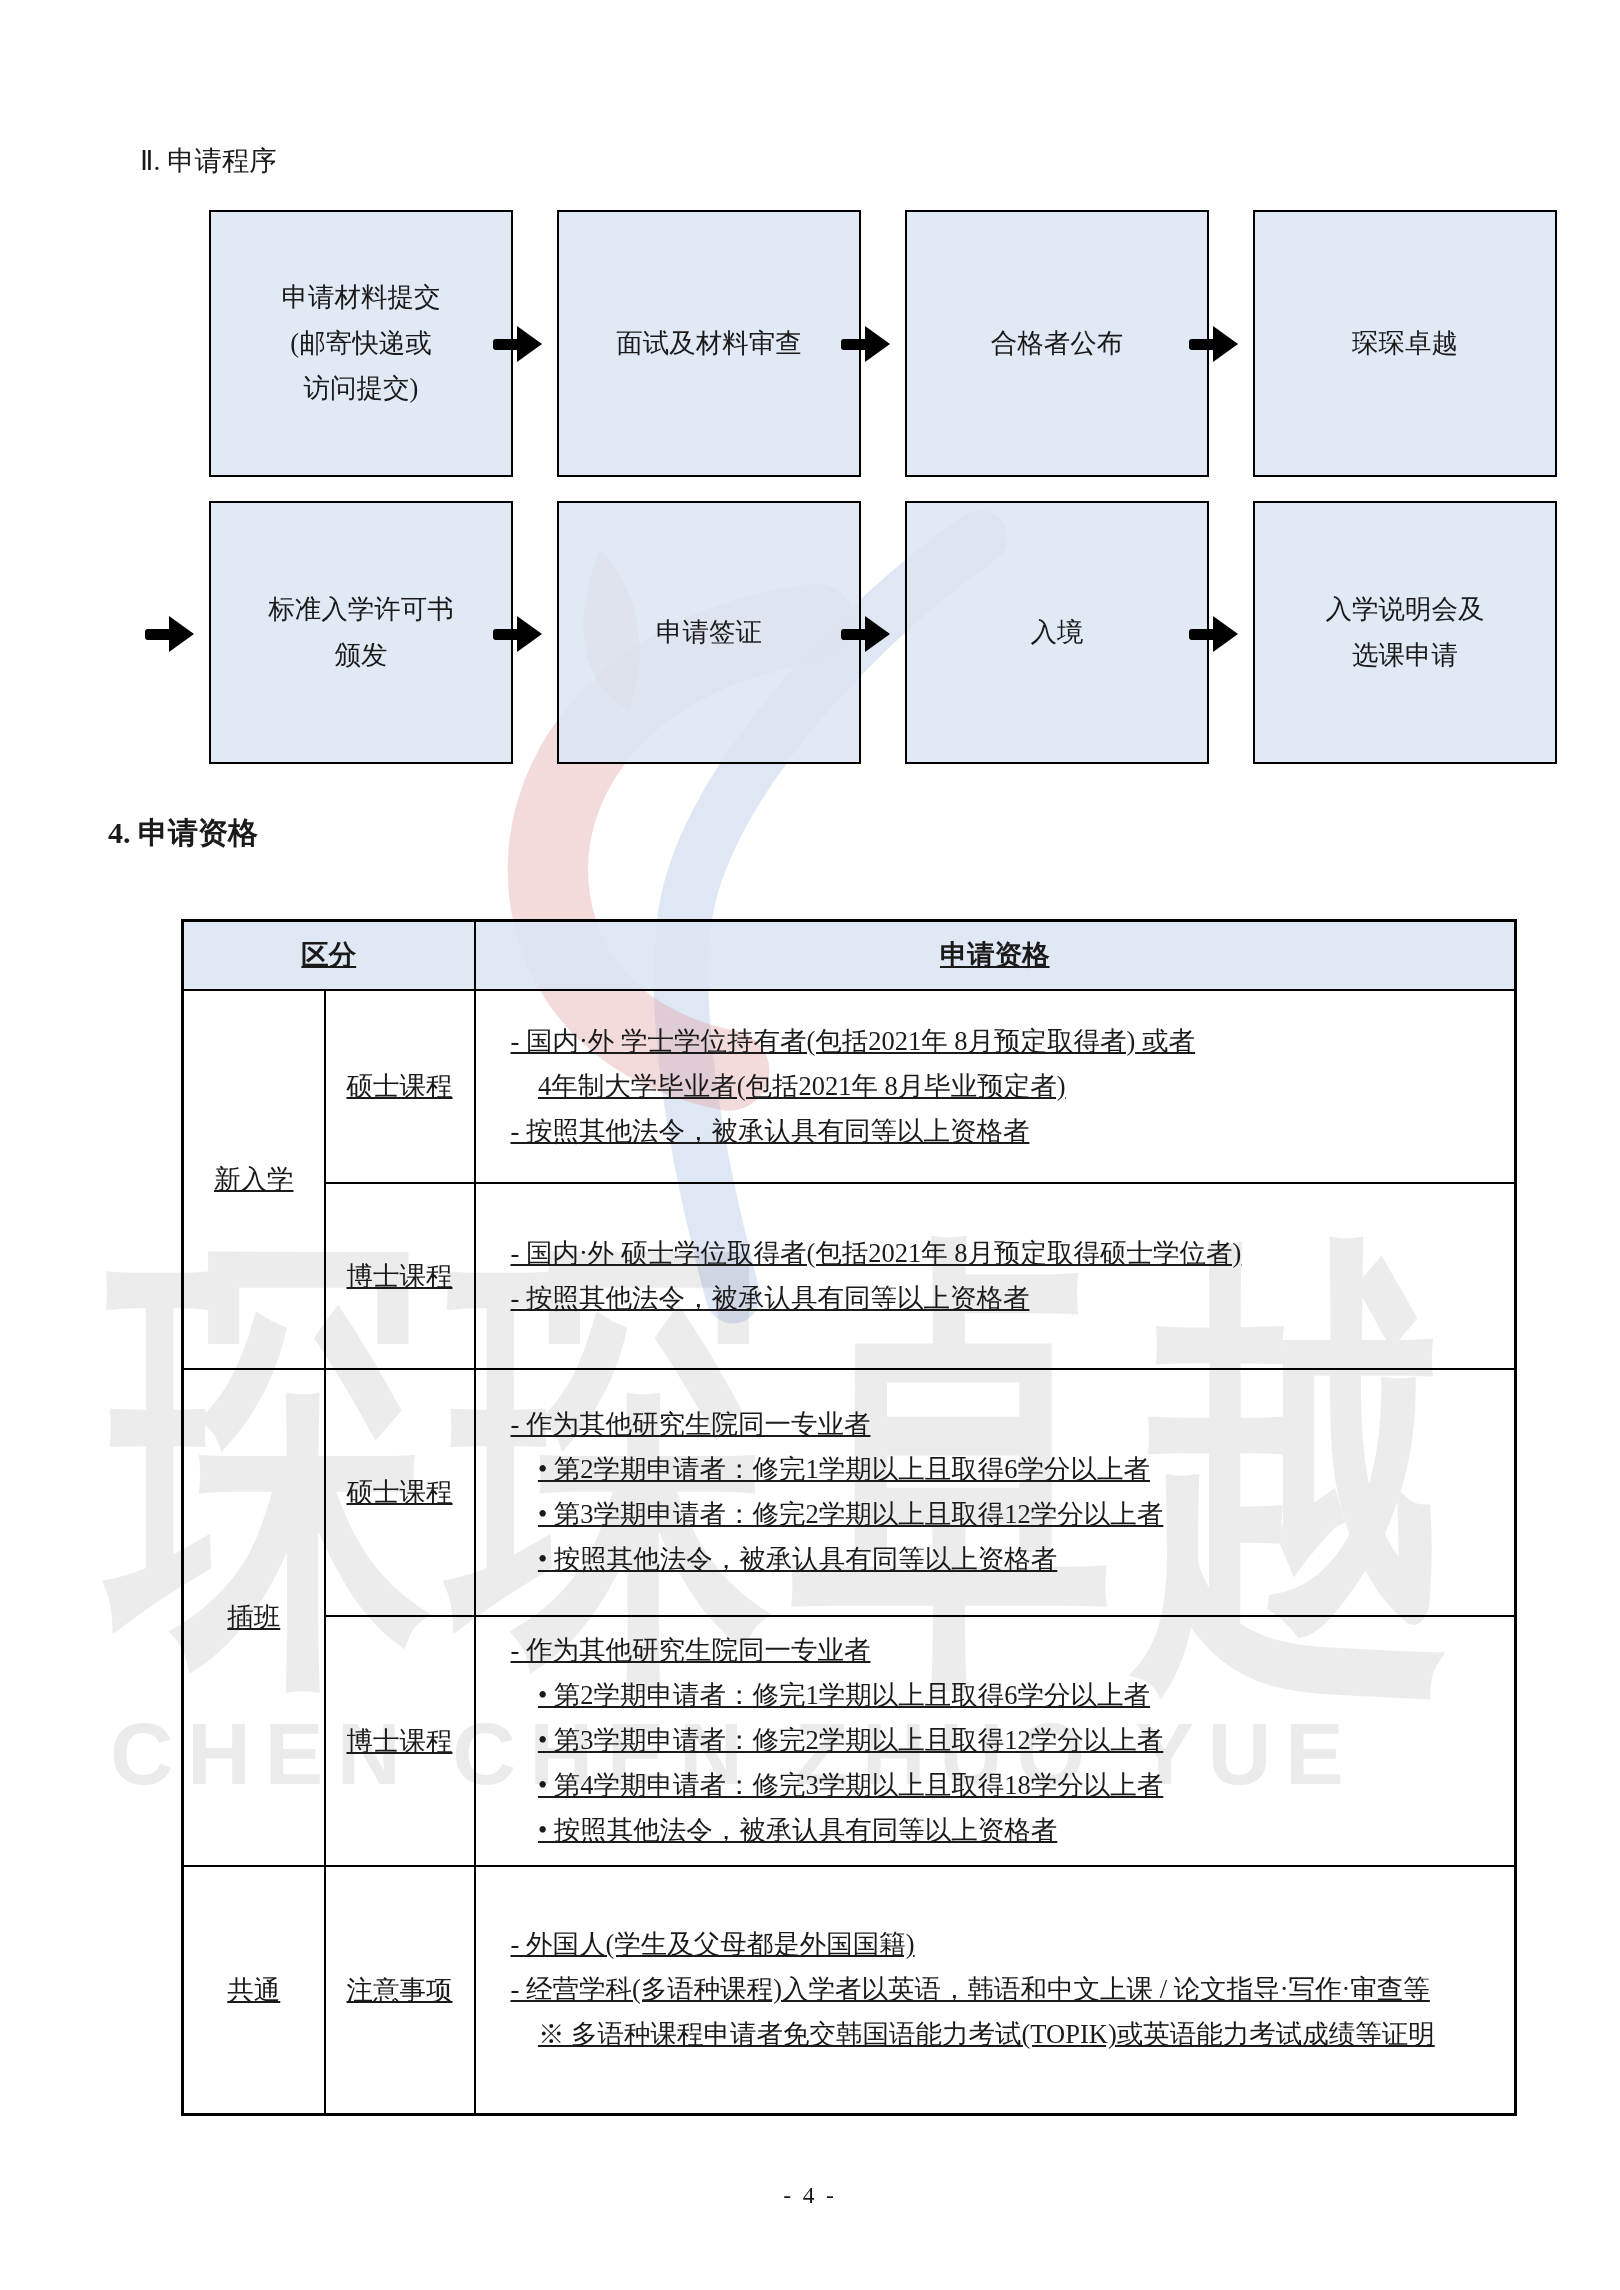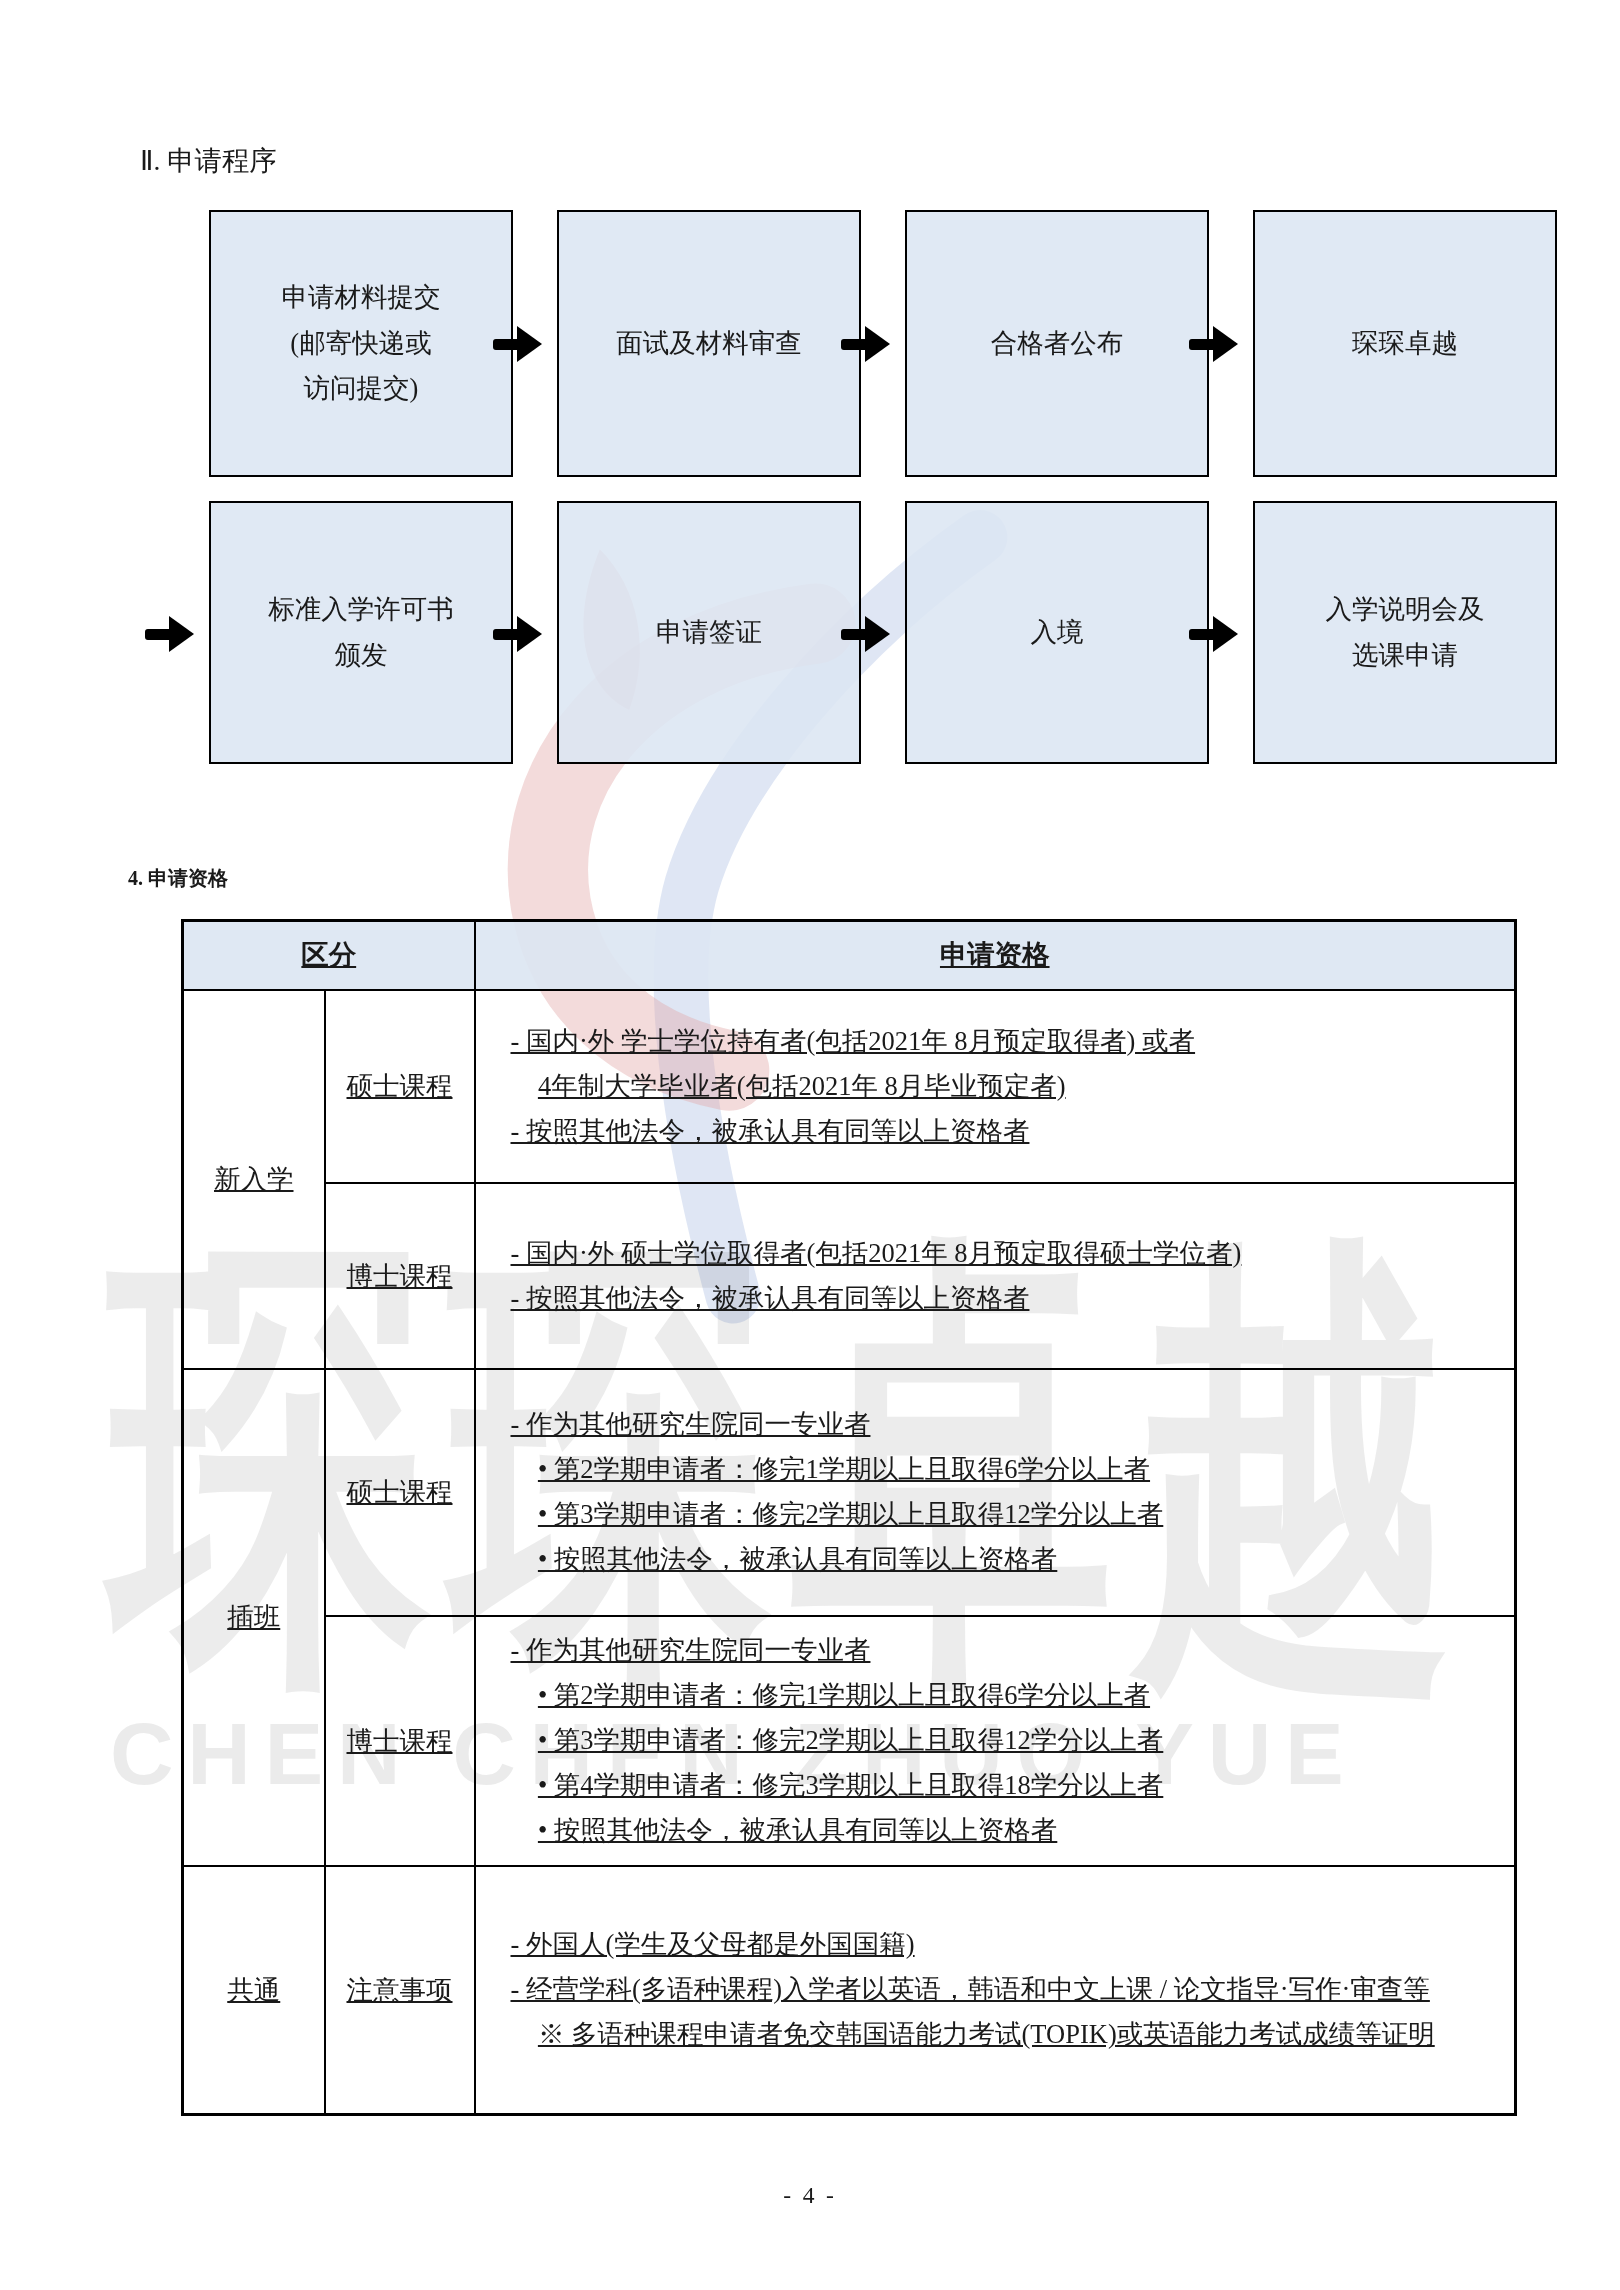--- a/index.html
+++ b/index.html
@@ -18,21 +18,21 @@
     font-family:"Liberation Serif", serif;
   }
   .wm-latin{
     position:absolute;left:110px;top:1703px;width:1392px;
     font-size:88px;font-weight:bold;letter-spacing:13.7px;white-space:nowrap;
     color:rgba(110,110,110,0.14);
     font-family:"Liberation Sans", sans-serif;
   }
   
   .sec2-title{position:absolute;left:140px;top:143px;font-size:27.4px;z-index:2;}
-  .sec4-title{position:absolute;left:108px;top:865px;font-size:20px;font-weight:bold;z-index:2;margin-left:20px;}
+  .sec4-title{position:absolute;left:108px;top:813px;font-size:30px;font-weight:bold;z-index:2;}
   
   .fc-box{
     position:absolute;width:304px;height:267px;box-sizing:border-box;
     background:rgba(220,230,242,0.88);border:2.9px solid #000;
     display:flex;align-items:center;justify-content:center;text-align:center;
     font-size:26.5px;line-height:1.72;white-space:pre-line;z-index:2;
   }
   .fc-box.r2{height:263px;}
   .b0{left:209px;top:210px}.b1{left:557px;top:210px}.b2{left:905px;top:210px}.b3{left:1253px;top:210px}
   .b4{left:209px;top:501px}.b5{left:557px;top:501px}.b6{left:905px;top:501px}.b7{left:1253px;top:501px}

